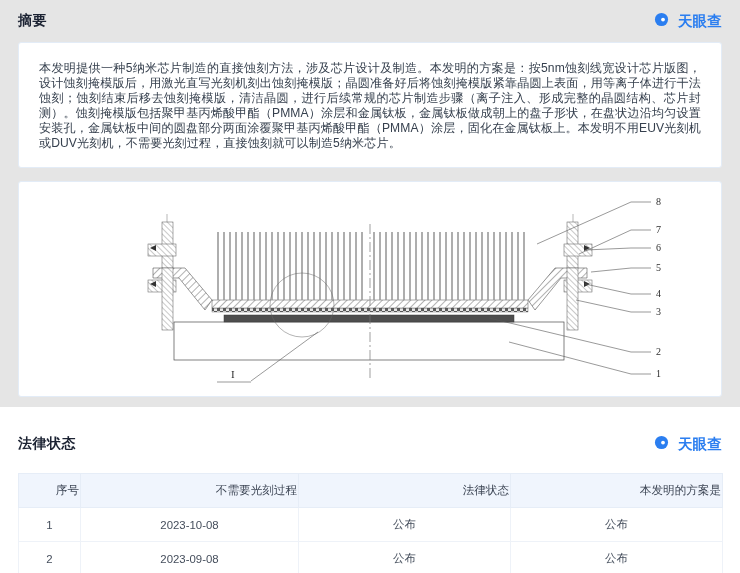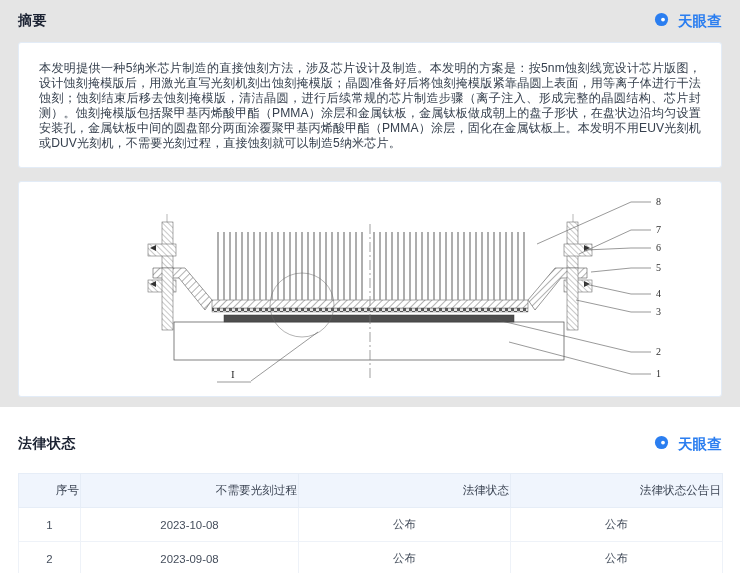--- a/index.html
+++ b/index.html
@@ -315,21 +315,21 @@
           <col class="c1">
           <col class="c2">
           <col class="c3">
           <col class="c4">
         </colgroup>
       <thead>
         <tr>
           <th>序号</th>
           <th>不需要光刻过程</th>
           <th>法律状态</th>
-          <th>法律状态公告日</th>
+          <th>本发明的方案是</th>
         </tr>
       </thead>
       <tbody>
         <tr>
           <td>1</td>
           <td>2023-10-08</td>
           <td>公布</td>
           <td>公布</td>
         </tr>
         <tr>

